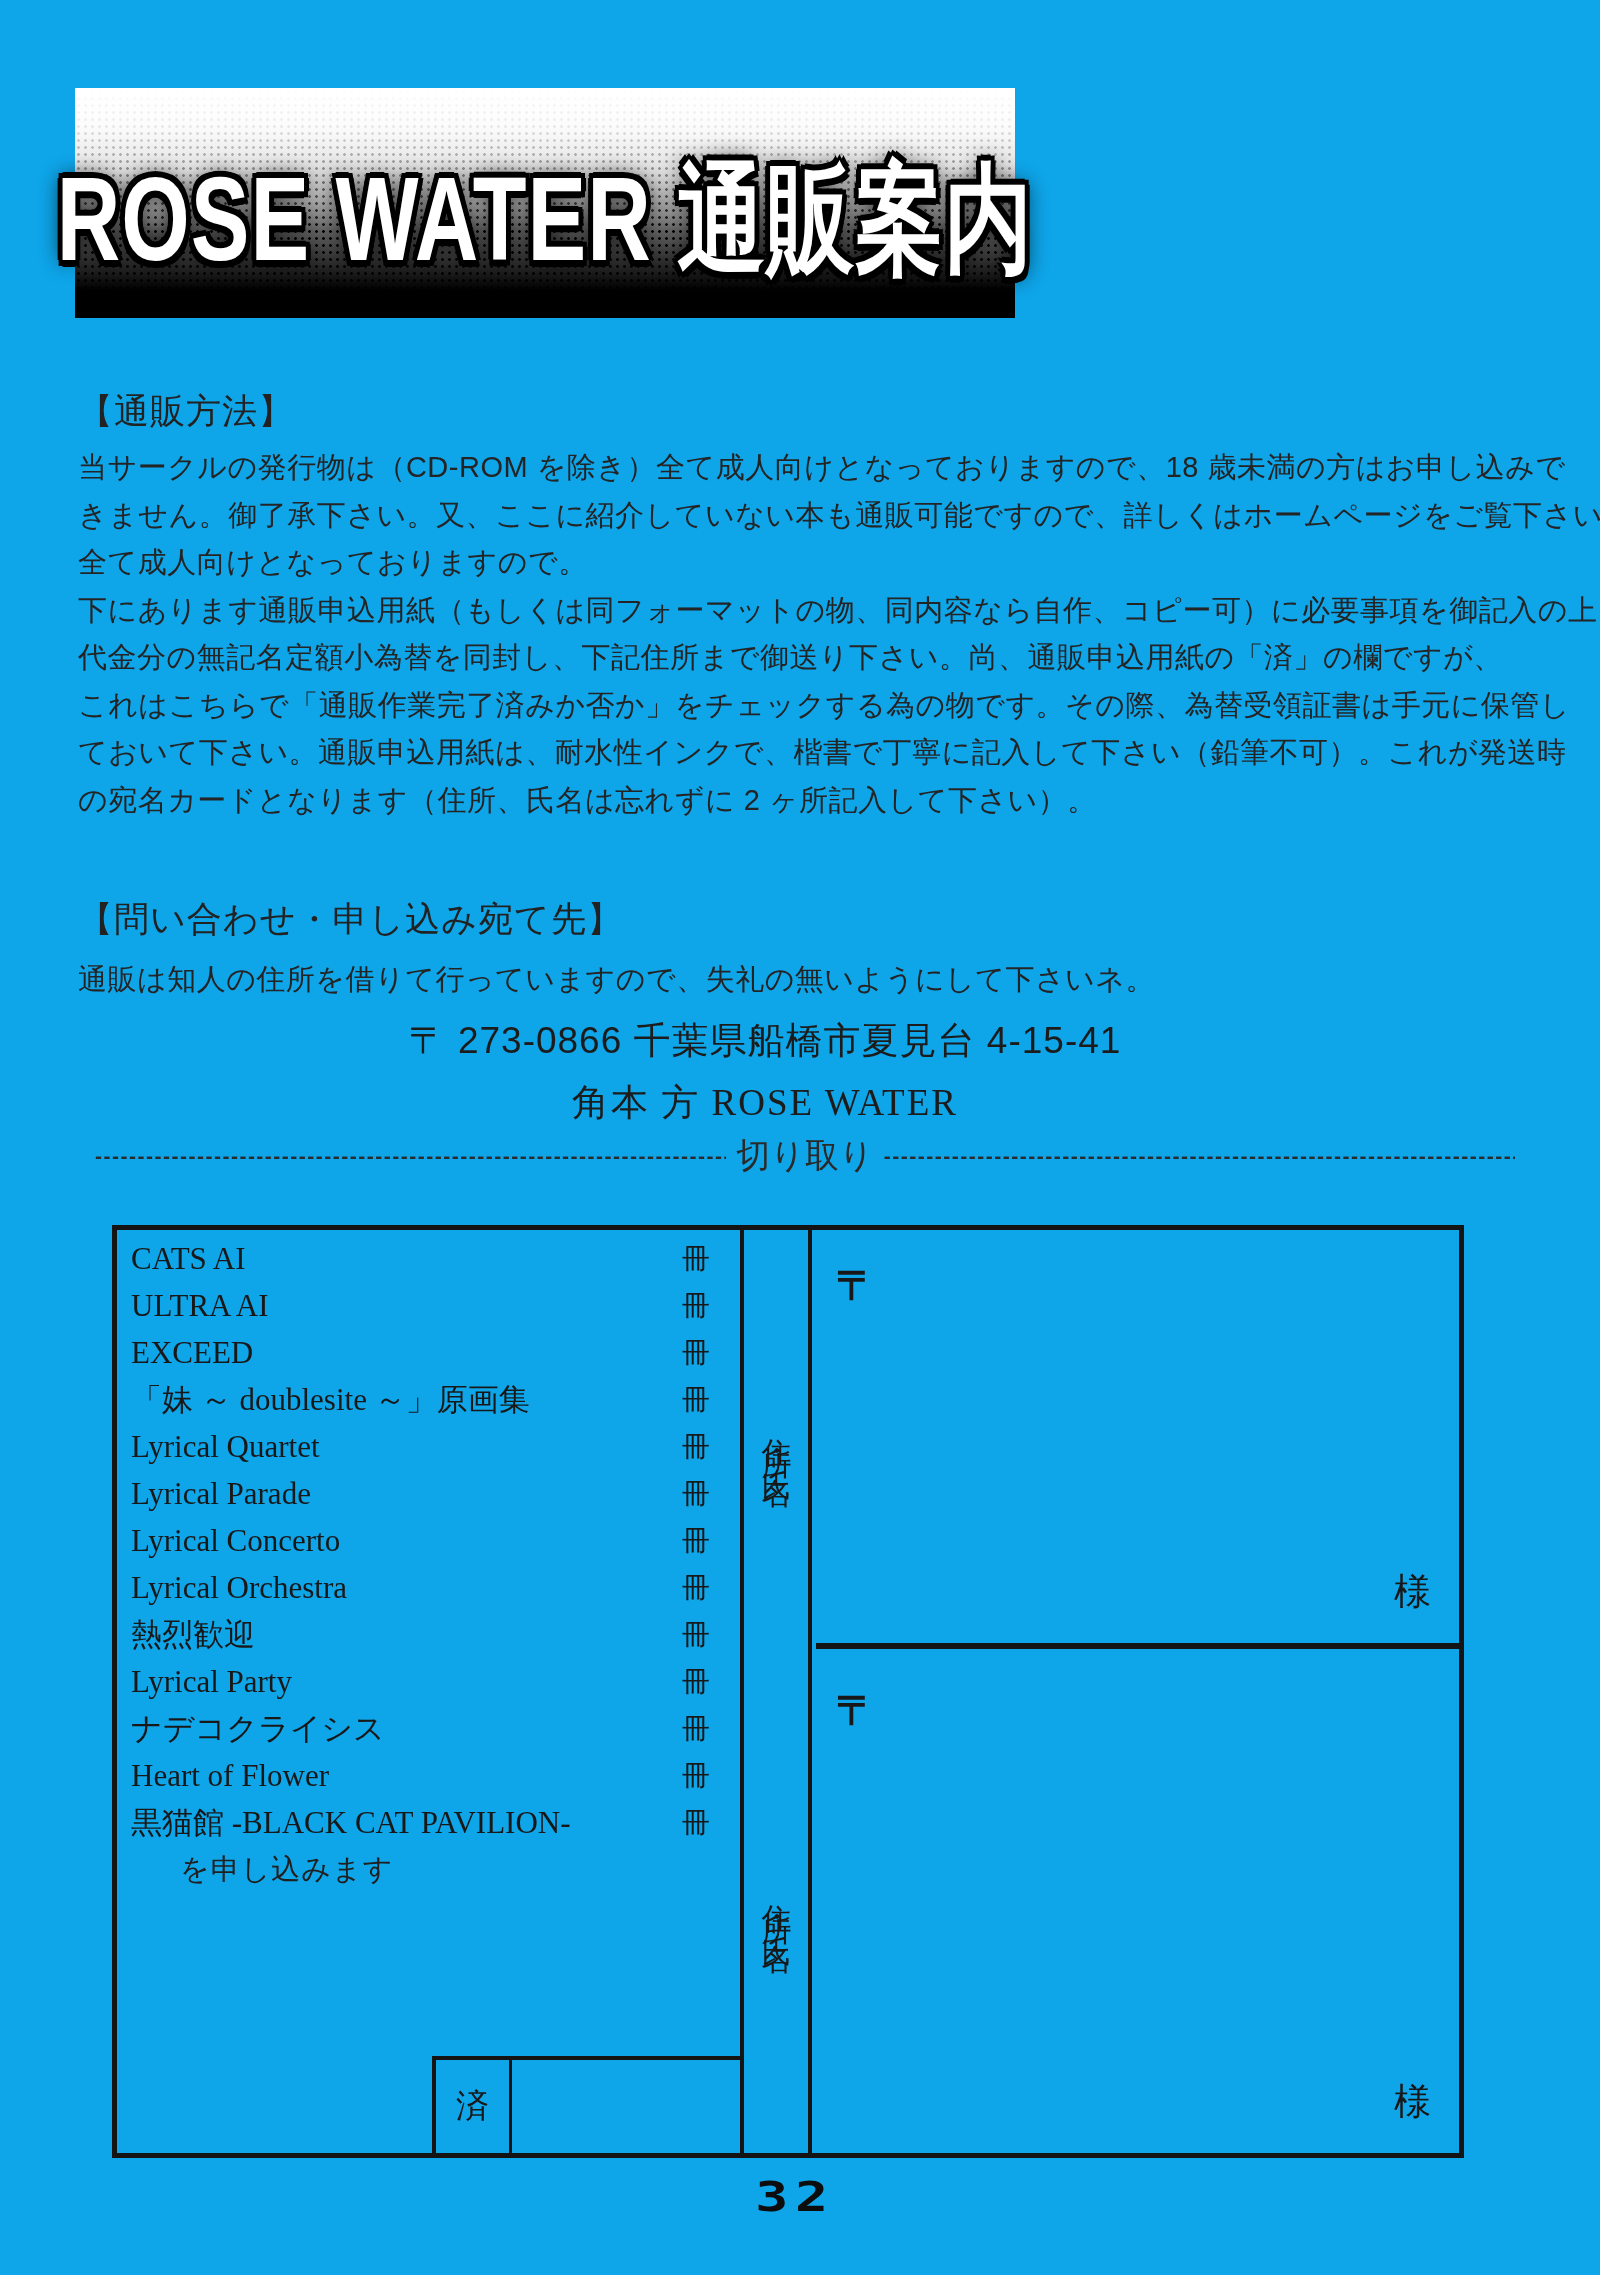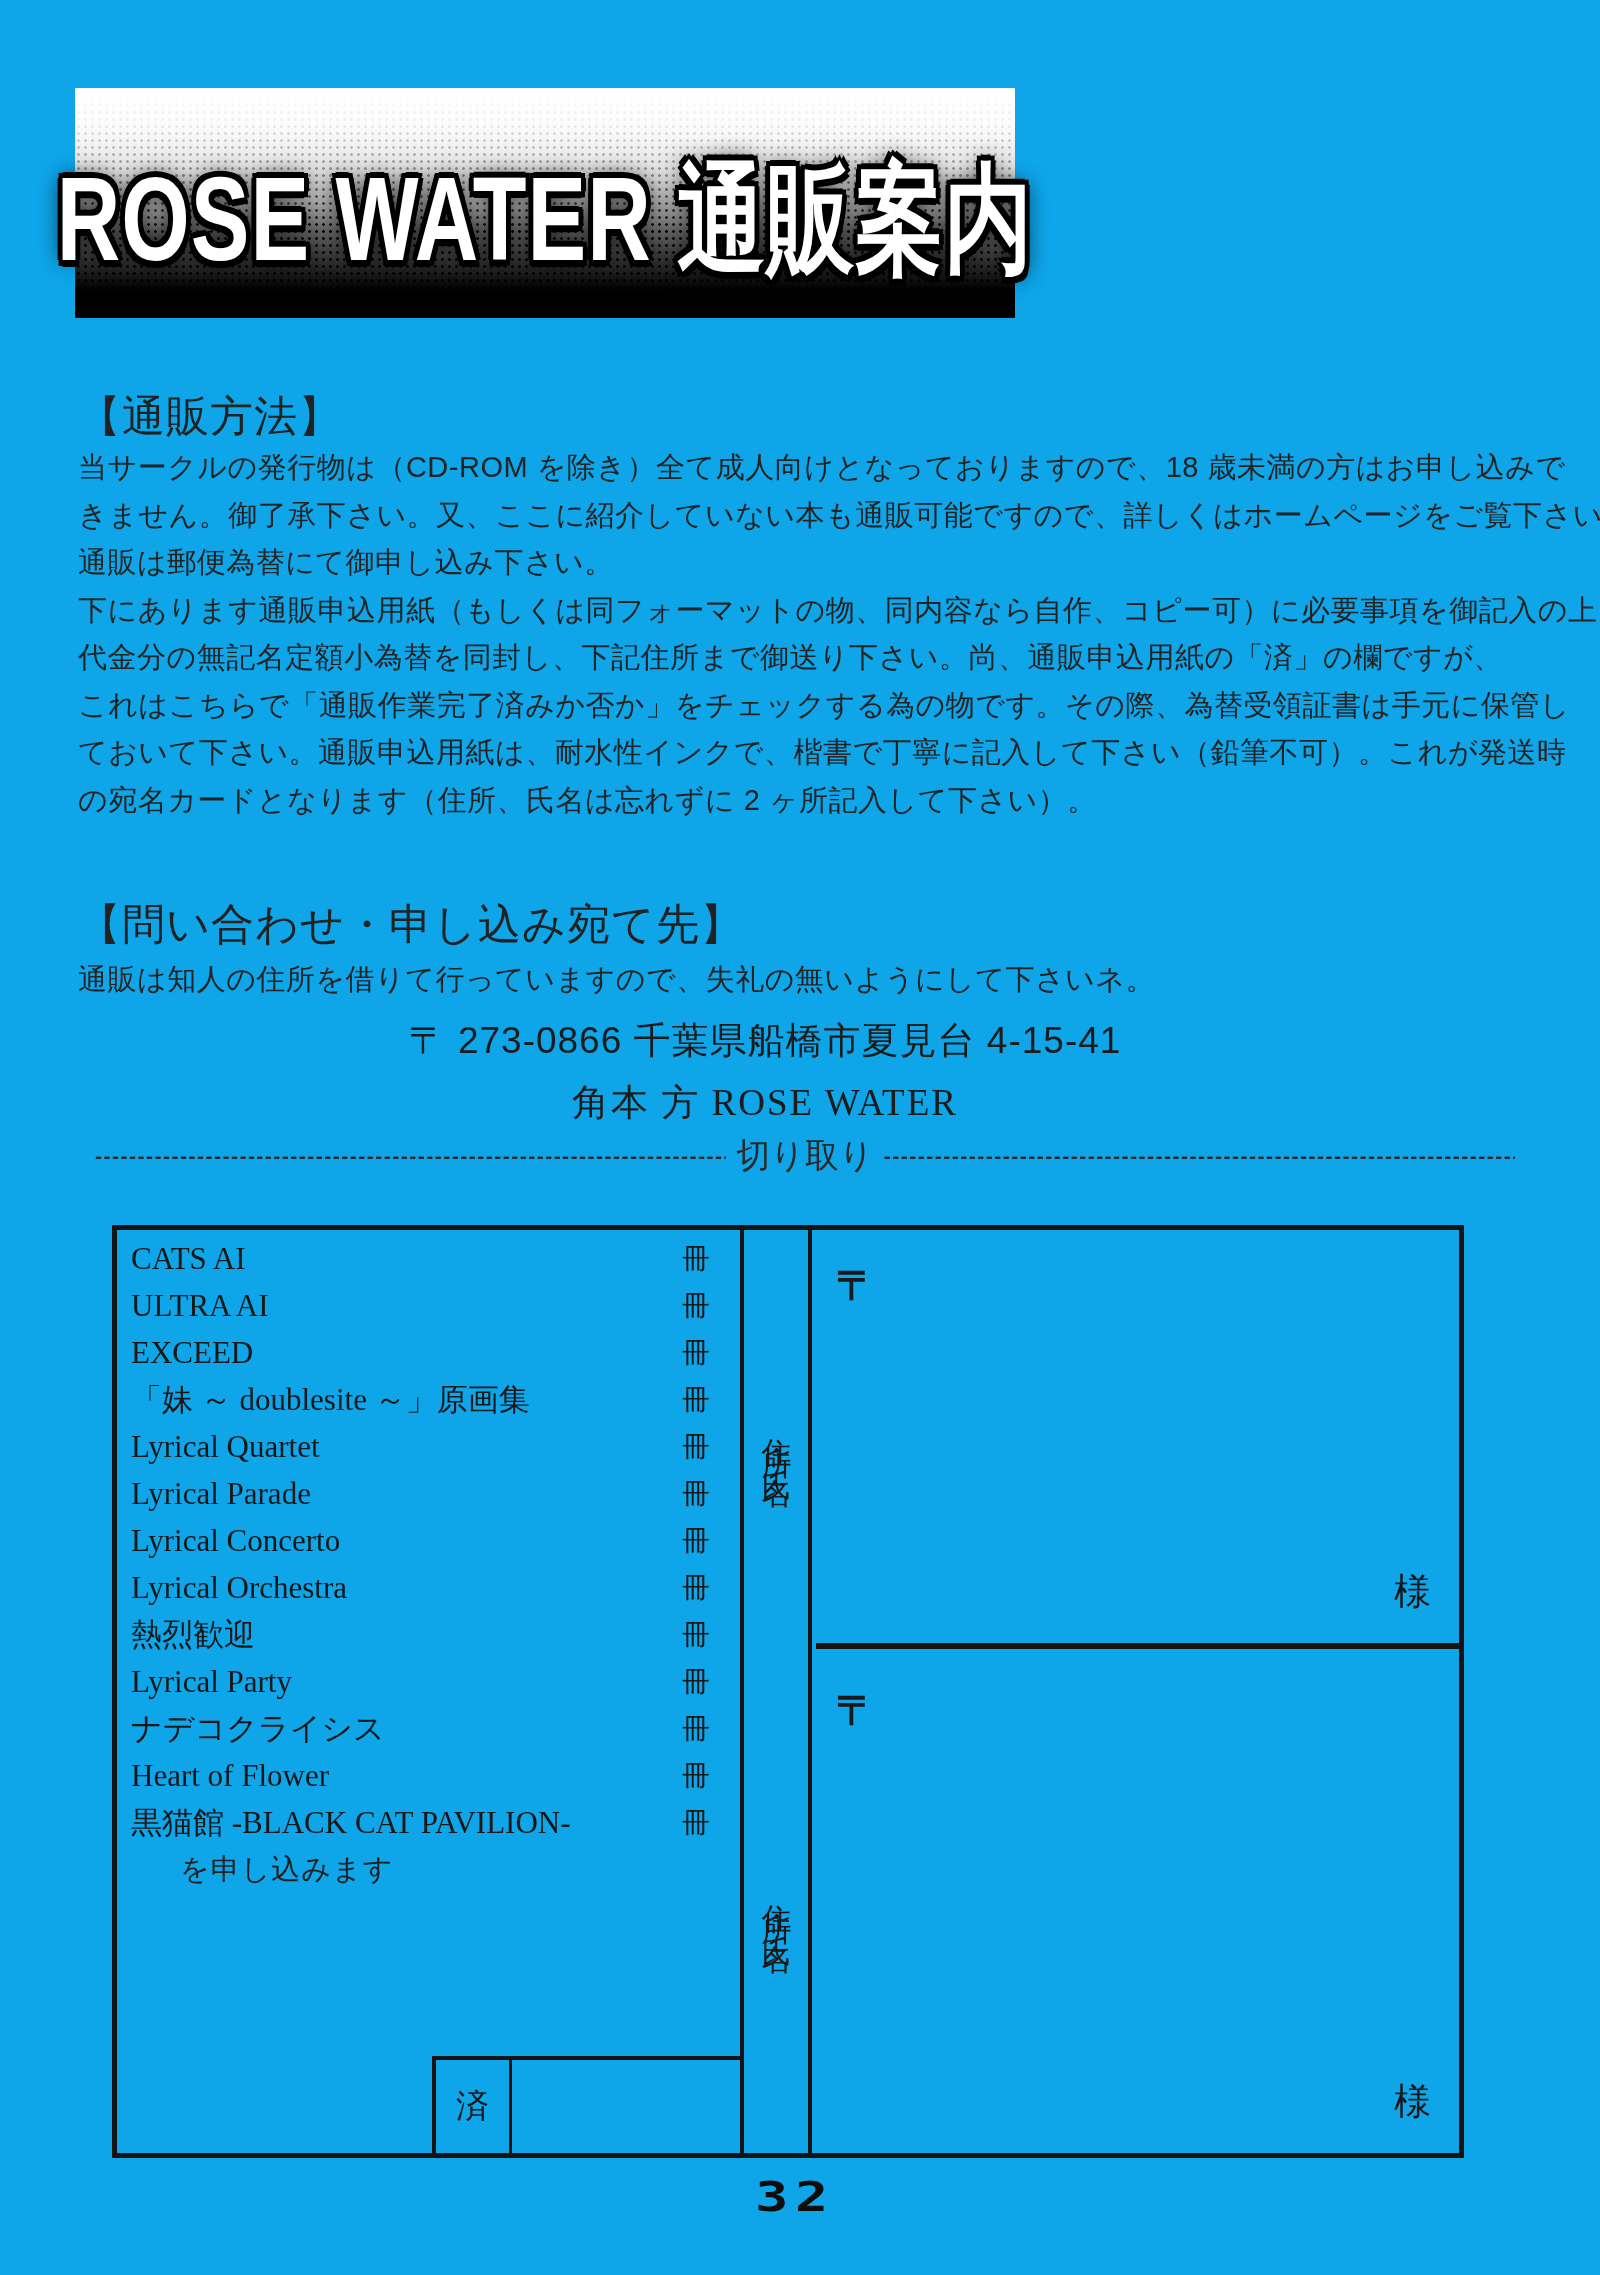--- a/index.html
+++ b/index.html
@@ -32,21 +32,21 @@
     white-space:nowrap;
     transform:scale(1,1.35);
     text-shadow:
       -4px -4px 0 #000, 4px -4px 0 #000, -4px 4px 0 #000, 4px 4px 0 #000,
       -5px 0 0 #000, 5px 0 0 #000, 0 -5px 0 #000, 0 5px 0 #000,
       0 0 18px rgba(0,0,0,.95);
   }
   
   .sec-heading{
     position:absolute;left:78px;
-    font-size:43px;letter-spacing:1px;color:#222;white-space:nowrap;
+    font-size:35px;letter-spacing:1px;color:#222;white-space:nowrap;
   }
   .heading-method{top:388px;}
   .heading-contact{top:896px;}
   .body-lines{
     position:absolute;left:78px;top:444px;width:1470px;
     font-size:29px;line-height:47.5px;letter-spacing:.5px;color:#242424;
   }
   .body-lines div{white-space:nowrap;}
   .contact-note{
     position:absolute;left:78px;top:960px;
@@ -136,21 +136,21 @@
 <div class="page">
 
   <div class="banner">
     <div class="banner-title">ROSE WATER 通販案内</div>
   </div>
 
   <div class="sec-heading heading-method">【通販方法】</div>
   <div class="body-lines">
       <div>当サークルの発行物は（CD-ROM を除き）全て成人向けとなっておりますので、18 歳未満の方はお申し込みで</div>
       <div>きません。御了承下さい。又、ここに紹介していない本も通販可能ですので、詳しくはホームページをご覧下さい。</div>
-      <div>通販は郵便為替にて御申し込み下さい。</div>
+      <div>全て成人向けとなっておりますので。</div>
       <div>下にあります通販申込用紙（もしくは同フォーマットの物、同内容なら自作、コピー可）に必要事項を御記入の上、</div>
       <div>代金分の無記名定額小為替を同封し、下記住所まで御送り下さい。尚、通販申込用紙の「済」の欄ですが、</div>
       <div>これはこちらで「通販作業完了済みか否か」をチェックする為の物です。その際、為替受領証書は手元に保管し</div>
       <div>ておいて下さい。通販申込用紙は、耐水性インクで、楷書で丁寧に記入して下さい（鉛筆不可）。これが発送時</div>
       <div>の宛名カードとなります（住所、氏名は忘れずに 2 ヶ所記入して下さい）。</div>
     </div>
 
   <div class="sec-heading heading-contact">【問い合わせ・申し込み宛て先】</div>
   <div class="contact-note">通販は知人の住所を借りて行っていますので、失礼の無いようにして下さいネ。</div>
   <div class="center-wrap postal-address">〒 273-0866 千葉県船橋市夏見台 4-15-41</div>

